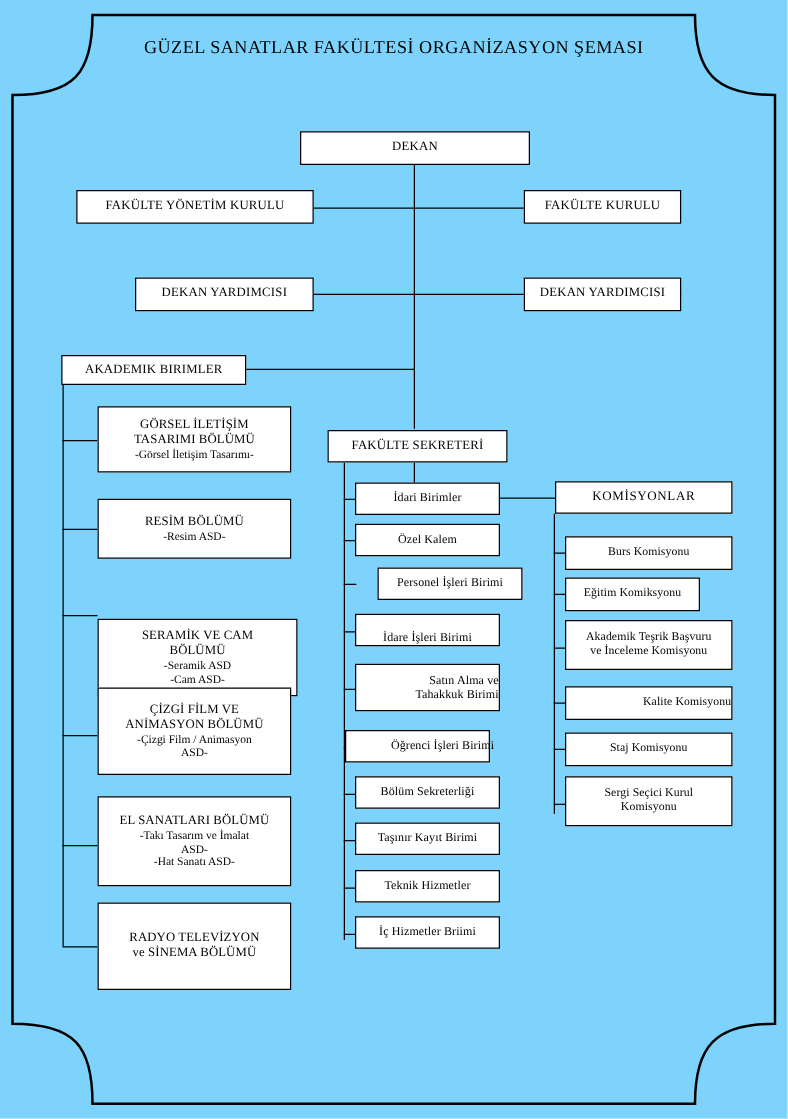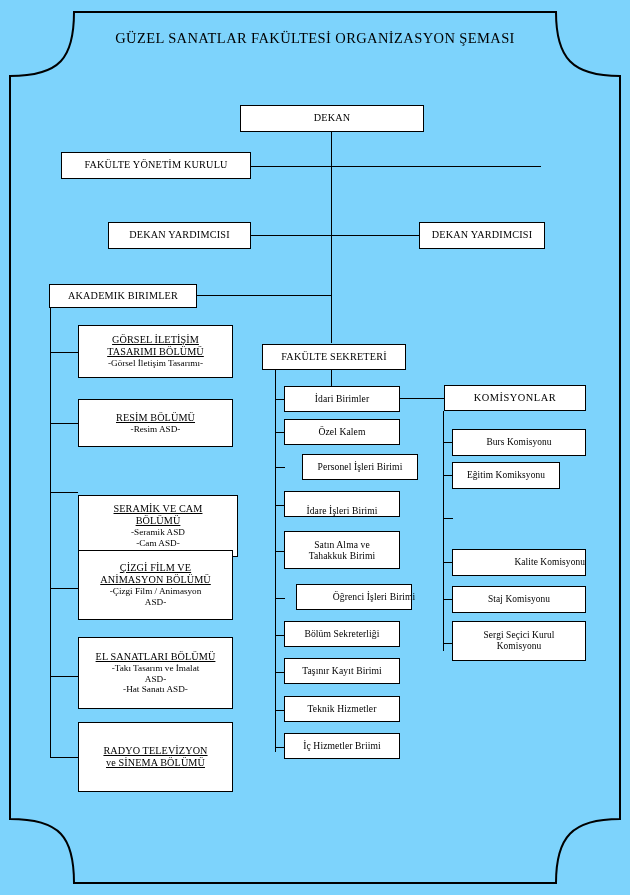--- a/index.html
+++ b/index.html
@@ -51,21 +51,21 @@
     display: flex;
     flex-direction: column;
     align-items: center;
     justify-content: center;
     text-align: center;
     line-height: 1.18;
     z-index: 3;
   }
   .box .ln { display: block; white-space: nowrap; }
   .fs-main   { font-size: 10.2px; letter-spacing: 0.2px; }
-  .fs-dept   { font-size: 10.2px; letter-spacing: 0.1px; text-decoration: underline; }
+  .fs-dept   { font-size: 10.2px; letter-spacing: 0.1px; }
   .fs-sub    { font-size: 9.2px; letter-spacing: 0px; }
   .fs-unit   { font-size: 9.6px; letter-spacing: 0.1px; }
   .fs-komis  { font-size: 9.4px; letter-spacing: 0.1px; }
   .fs-komhdr { font-size: 10.4px; letter-spacing: 0.5px; }
 
   
   .ln-v, .ln-h {
     position: absolute;
     background: #000000;
     z-index: 1;
@@ -137,20 +137,23 @@
   <div class="ln-h" style="left:443px; top:643px; width:10px;"></div>
 
   <div class="box fs-main" style="left:240px; top:105px; width:184px; height:27px;">
     <span class="ln">DEKAN</span>
   </div>
 
   <div class="box fs-main" style="left:61px; top:152px; width:190px; height:27px;">
     <span class="ln">FAKÜLTE YÖNETİM KURULU</span>
   </div>
 
+  <div class="box fs-main" style="left:419px; top:152px; width:126px; height:27px;">
+    <span class="ln">FAKÜLTE KURULU</span>
+  </div>
 
   <div class="box fs-main" style="left:108px; top:222px; width:143px; height:27px;">
     <span class="ln">DEKAN YARDIMCISI</span>
   </div>
 
   <div class="box fs-main" style="left:419px; top:222px; width:126px; height:27px;">
     <span class="ln">DEKAN YARDIMCISI</span>
   </div>
 
   <div class="box fs-main" style="left:49px; top:284px; width:148px; height:24px;">
@@ -211,26 +214,26 @@
   </div>
 
   <div class="box fs-unit" style="left:284px; top:454px; width:116px; height:26px;margin-left:18px;">
     <span class="ln">Personel İşleri Birimi</span>
   </div>
 
   <div class="box fs-unit" style="left:284px; top:491px; width:116px; height:26px;justify-content:flex-end;">
     <span class="ln">İdare İşleri Birimi</span>
   </div>
 
-  <div class="box fs-unit" style="left:284px; top:531px; width:116px; height:38px;">
+  <div class="box fs-unit" style="left:284px; top:531px; width:116px; height:38px;align-items:flex-end;">
     <span class="ln">Satın Alma ve</span>
     <span class="ln">Tahakkuk Birimi</span>
   </div>
 
-  <div class="box fs-unit" style="left:296px; top:584px; width:116px; height:26px;padding-left:40px;">
+  <div class="box fs-unit" style="left:276px; top:584px; width:116px; height:26px;padding-left:40px;">
     <span class="ln">Öğrenci İşleri Birimi</span>
   </div>
 
   <div class="box fs-unit" style="left:284px; top:621px; width:116px; height:26px;">
     <span class="ln">Bölüm Sekreterliği</span>
   </div>
 
   <div class="box fs-unit" style="left:284px; top:658px; width:116px; height:26px;">
     <span class="ln">Taşınır Kayıt Birimi</span>
   </div>
@@ -244,20 +247,24 @@
   </div>
 
   <div class="box fs-komis" style="left:452px; top:429px; width:134px; height:27px;">
     <span class="ln">Burs Komisyonu</span>
   </div>
 
   <div class="box fs-komis" style="left:452px; top:462px; width:108px; height:27px;">
     <span class="ln">Eğitim Komiksyonu</span>
   </div>
 
+  <div class="box fs-komis" style="left:452px; top:496px; width:134px; height:40px;">
+    <span class="ln">Akademik Teşrik Başvuru</span>
+    <span class="ln">ve İnceleme Komisyonu</span>
+  </div>
 
   <div class="box fs-komis" style="left:452px; top:549px; width:134px; height:27px;align-items:flex-end;">
     <span class="ln">Kalite Komisyonu</span>
   </div>
 
   <div class="box fs-komis" style="left:452px; top:586px; width:134px; height:27px;">
     <span class="ln">Staj Komisyonu</span>
   </div>
 
   <div class="box fs-komis" style="left:452px; top:621px; width:134px; height:40px;">

